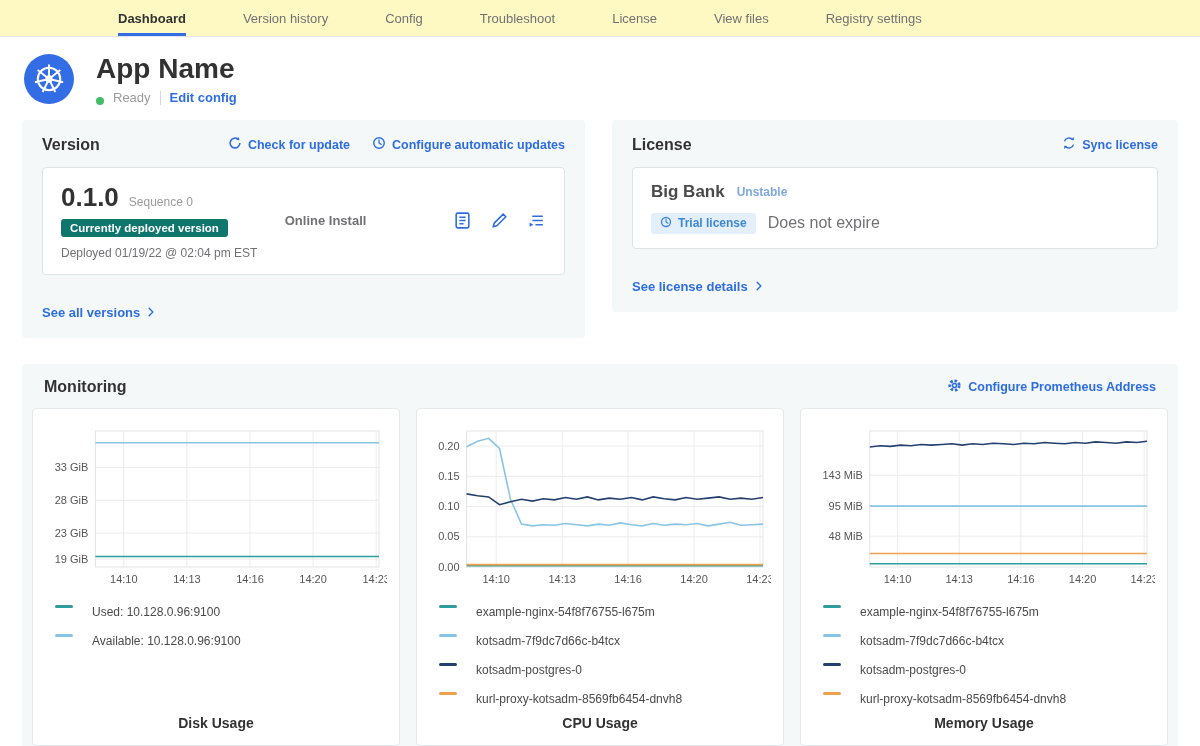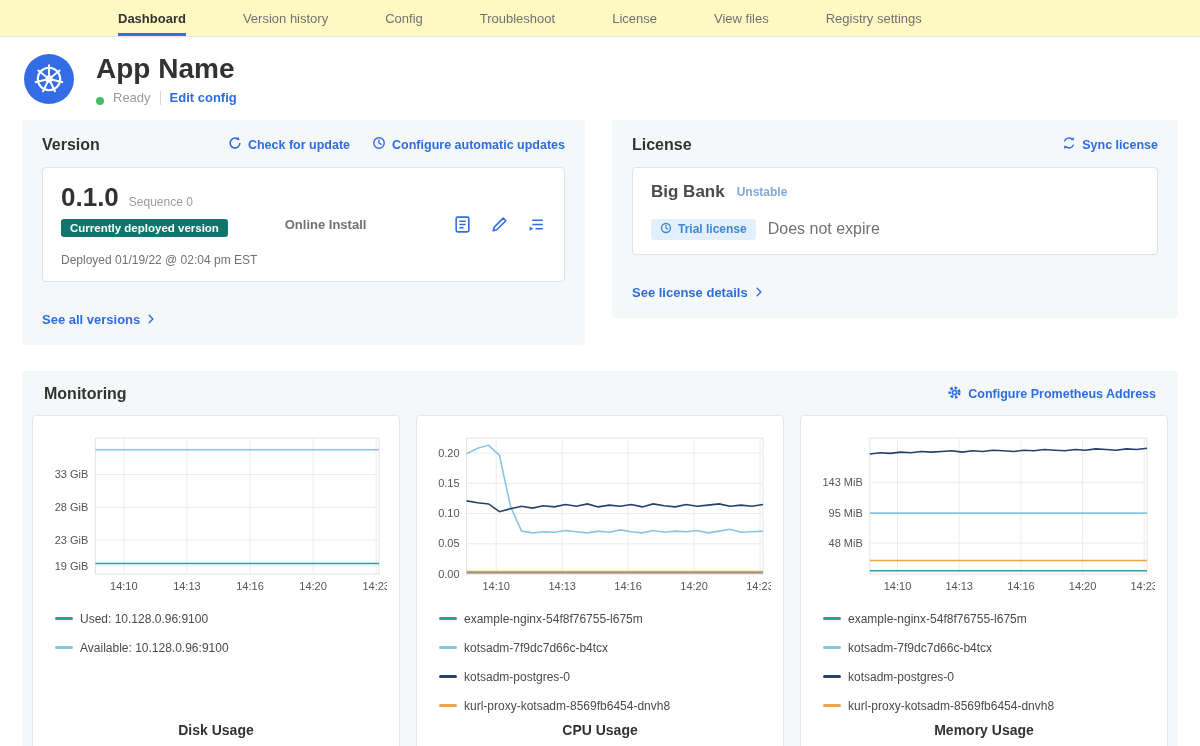--- a/index.html
+++ b/index.html
@@ -29,40 +29,40 @@
   .card-head{display:flex;justify-content:space-between;align-items:center}
   .card-head h2{font-size:16px;font-weight:700}
   .head-links{display:flex;gap:22px;align-items:center}
   .white-box{background:#fff;border:1px solid #dfe3e6;border-radius:4px;margin-top:13px;padding:14px 18px}
   .version-box{display:flex;align-items:center}
   .vb-left{flex:1.3;min-width:0}
   .vrow{display:flex;align-items:baseline;gap:10px}
   .vnum{font-size:26px;font-weight:700}
   .vseq{font-size:12px;color:#9b9b9b}
   .badge-green{display:inline-block;background:#0f766e;color:#fff;font-size:11.5px;font-weight:600;padding:3px 9px;border-radius:3px;margin-top:6px;white-space:nowrap}
-  .deployed-at{font-size:12px;color:#717174;margin-top:16px;white-space:nowrap}
+  .deployed-at{font-size:12px;color:#717174;margin-top:9px;white-space:nowrap}
   .vb-mid{flex:1;text-align:center;font-size:13px;color:#717174;font-weight:600}
   .vb-icons{flex:1;display:flex;justify-content:flex-end;gap:18px;color:#2e6de0;align-items:center}
   .icon-btn{cursor:pointer;display:inline-flex}
   .see-all{margin-top:30px}
   
   .lic-name-row{display:flex;align-items:center;gap:12px}
   .lic-name{font-size:17px;font-weight:700;color:#4a4a4a}
   .lic-channel{font-size:12px;color:#7fa9dc;font-weight:600}
-  .lic-badges{display:flex;align-items:center;gap:12px;margin-top:17px}
+  .lic-badges{display:flex;align-items:center;gap:12px;margin-top:11px}
   .trial-badge{display:inline-flex;align-items:center;gap:6px;background:#e3f0fb;color:#3f87d4;font-size:12px;font-weight:600;padding:3px 9px;border-radius:3px}
   .expiry{font-size:16px;color:#717174}
   
   .monitoring{margin:26px 22px 0;padding:14px 10px 10px}
   .mon-head{padding:0 12px 12px}
   .charts-row{display:flex;gap:16px}
   .chart-card{flex:1;background:#fff;border:1px solid #e4e8ea;border-radius:4px;height:338px;padding:12px 12px 14px;display:flex;flex-direction:column;min-width:0}
   .chart-plot{display:block;width:100%;height:170px}
   .legend{margin-top:14px;display:flex;flex-direction:column;gap:15px;padding-left:10px}
-  .legend-item{display:flex;align-items:center;gap:7px}
+  .legend-item{display:flex;align-items:flex-start;gap:19px}
   .dash{width:18px;height:3px;border-radius:2px;flex:none}
   .legend-label{font-size:12px;color:#4a4a4a;white-space:nowrap}
   .chart-title{margin-top:auto;text-align:center;font-size:14px;font-weight:700;padding-top:8px}
   .tick{font-size:11px;fill:#555;font-family:"Liberation Sans",sans-serif}
 </style>
 </head>
 <body>
 
 <div class="page">
 

